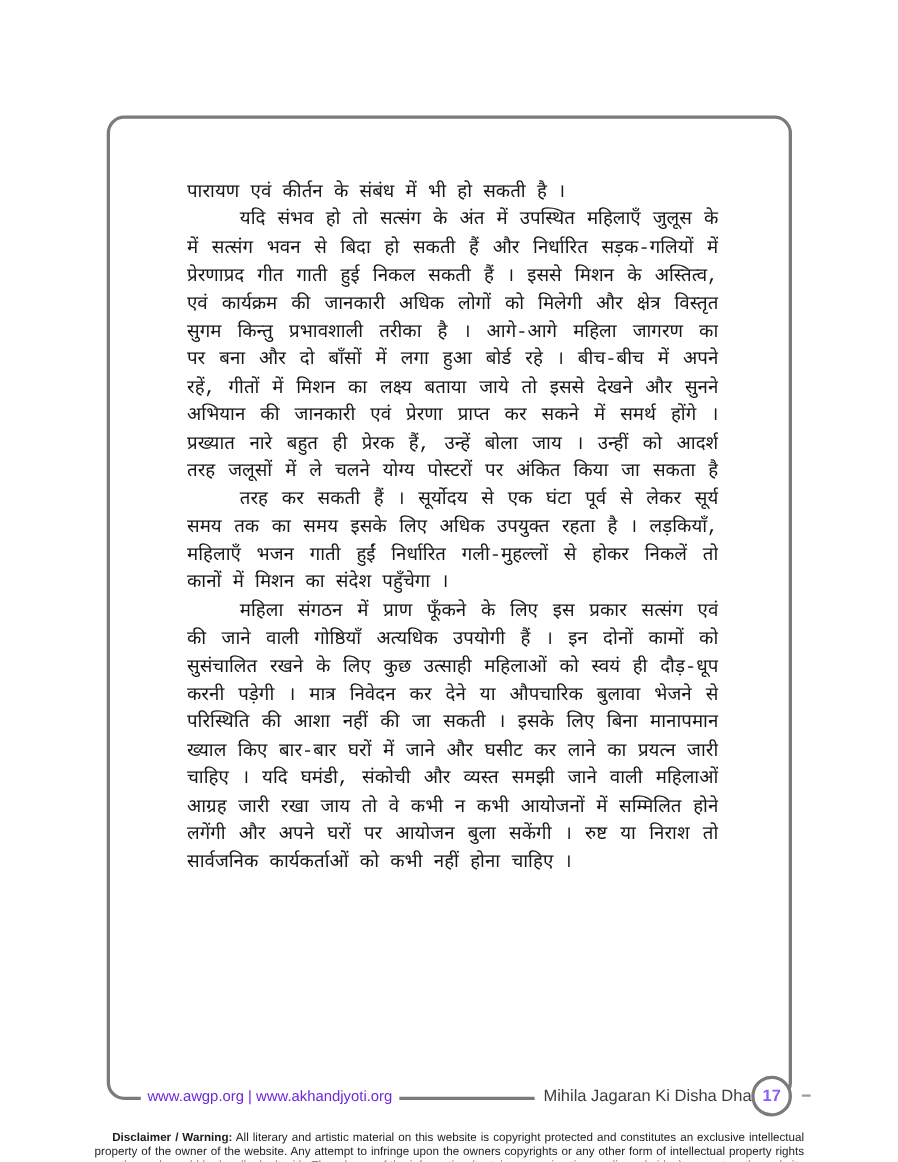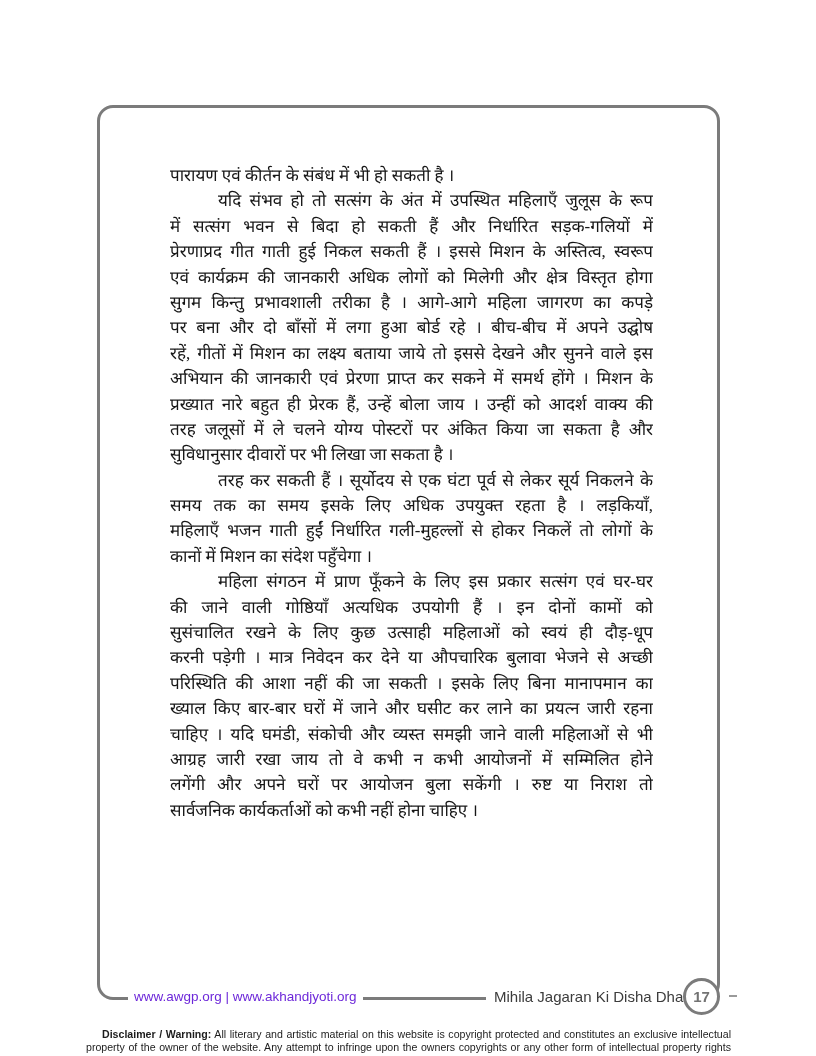--- a/index.html
+++ b/index.html
@@ -19,21 +19,21 @@
     border-radius: 16px;
     background: transparent;
   }
   
   .text-block {
     position: absolute;
     left: 170px; top: 163px;
     width: 483px;
     color: #161616;
     font-size: 17px;
-    font-family: Liberation Serif, serif;
+    font-family: Liberation Mono, monospace;
   }
   .para .line {
     height: 25.4px;
     line-height: 25.4px;
     overflow: hidden;
     text-align: justify;
     text-align-last: justify;
     white-space: normal;
   }
   .para .line:last-child { text-align-last: left; }
@@ -68,21 +68,21 @@
     width: 37px; height: 37px;
     border: 3px solid #7b7b7b;
     border-radius: 50%;
     background: #ffffff;
     display: flex;
     align-items: center;
     justify-content: center;
     font-family: "Liberation Sans", sans-serif;
     font-weight: bold;
     font-size: 15px;
-    color: #737373;
+    color: #8b5cf6;
   }
   .dash-after-badge {
     position: absolute;
     left: 729px; top: 995px;
     width: 8px; height: 2px;
     background: #9a9a9a;
   }
   
   .disclaimer {
     position: absolute;
@@ -109,21 +109,20 @@
       <div class="line">यदि संभव हो तो सत्संग के अंत में उपस्थित महिलाएँ जुलूस के रूप</div>
       <div class="line">में सत्संग भवन से बिदा हो सकती हैं और निर्धारित सड़क-गलियों में</div>
       <div class="line">प्रेरणाप्रद गीत गाती हुई निकल सकती हैं । इससे मिशन के अस्तित्व, स्वरूप</div>
       <div class="line">एवं कार्यक्रम की जानकारी अधिक लोगों को मिलेगी और क्षेत्र विस्तृत होगा</div>
       <div class="line">सुगम किन्तु प्रभावशाली तरीका है । आगे-आगे महिला जागरण का कपड़े</div>
       <div class="line">पर बना और दो बाँसों में लगा हुआ बोर्ड रहे । बीच-बीच में अपने उद्घोष</div>
       <div class="line">रहें, गीतों में मिशन का लक्ष्य बताया जाये तो इससे देखने और सुनने वाले इस</div>
       <div class="line">अभियान की जानकारी एवं प्रेरणा प्राप्त कर सकने में समर्थ होंगे । मिशन के</div>
       <div class="line">प्रख्यात नारे बहुत ही प्रेरक हैं, उन्हें बोला जाय । उन्हीं को आदर्श वाक्य की</div>
       <div class="line">तरह जलूसों में ले चलने योग्य पोस्टरों पर अंकित किया जा सकता है और</div>
-      <div class="line">सुविधानुसार दीवारों पर भी लिखा जा सकता है ।</div>
     </div>
     <div class="para indent">
       <div class="line">तरह कर सकती हैं । सूर्योदय से एक घंटा पूर्व से लेकर सूर्य निकलने के</div>
       <div class="line">समय तक का समय इसके लिए अधिक उपयुक्त रहता है । लड़कियाँ,</div>
       <div class="line">महिलाएँ भजन गाती हुईं निर्धारित गली-मुहल्लों से होकर निकलें तो लोगों के</div>
       <div class="line">कानों में मिशन का संदेश पहुँचेगा ।</div>
     </div>
     <div class="para indent">
       <div class="line">महिला संगठन में प्राण फूँकने के लिए इस प्रकार सत्संग एवं घर-घर</div>
       <div class="line">की जाने वाली गोष्ठियाँ अत्यधिक उपयोगी हैं । इन दोनों कामों को</div>

